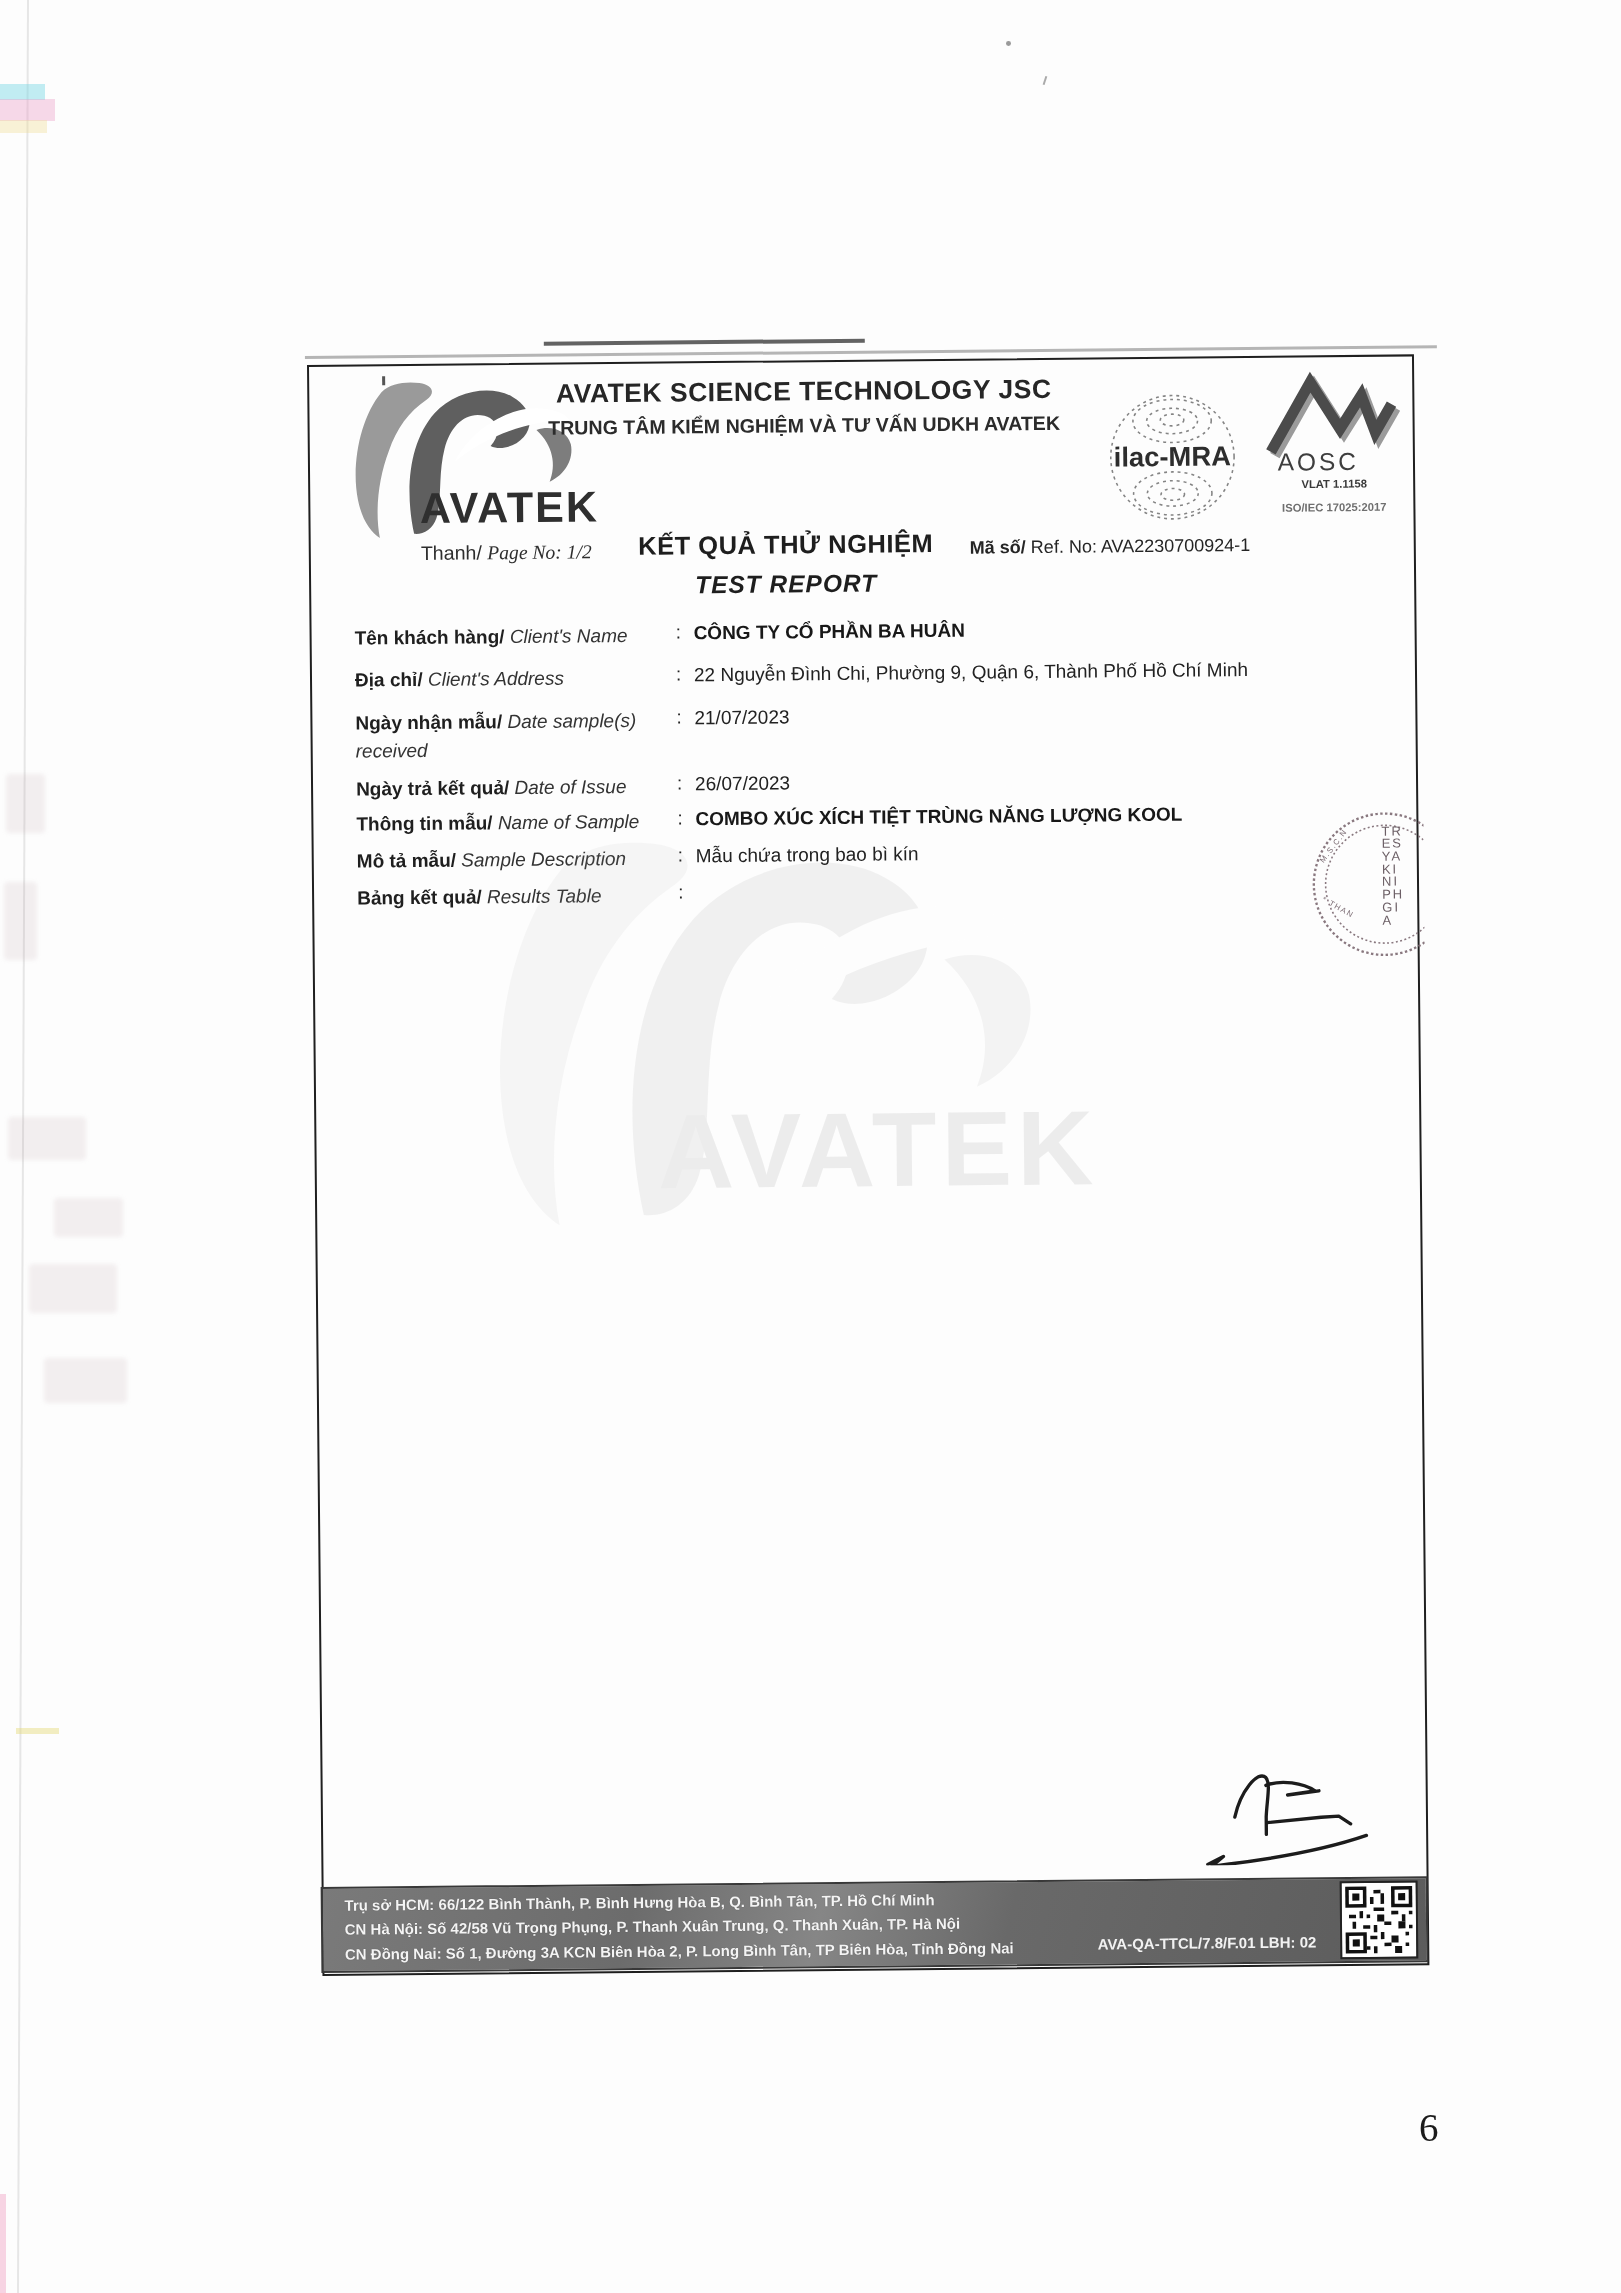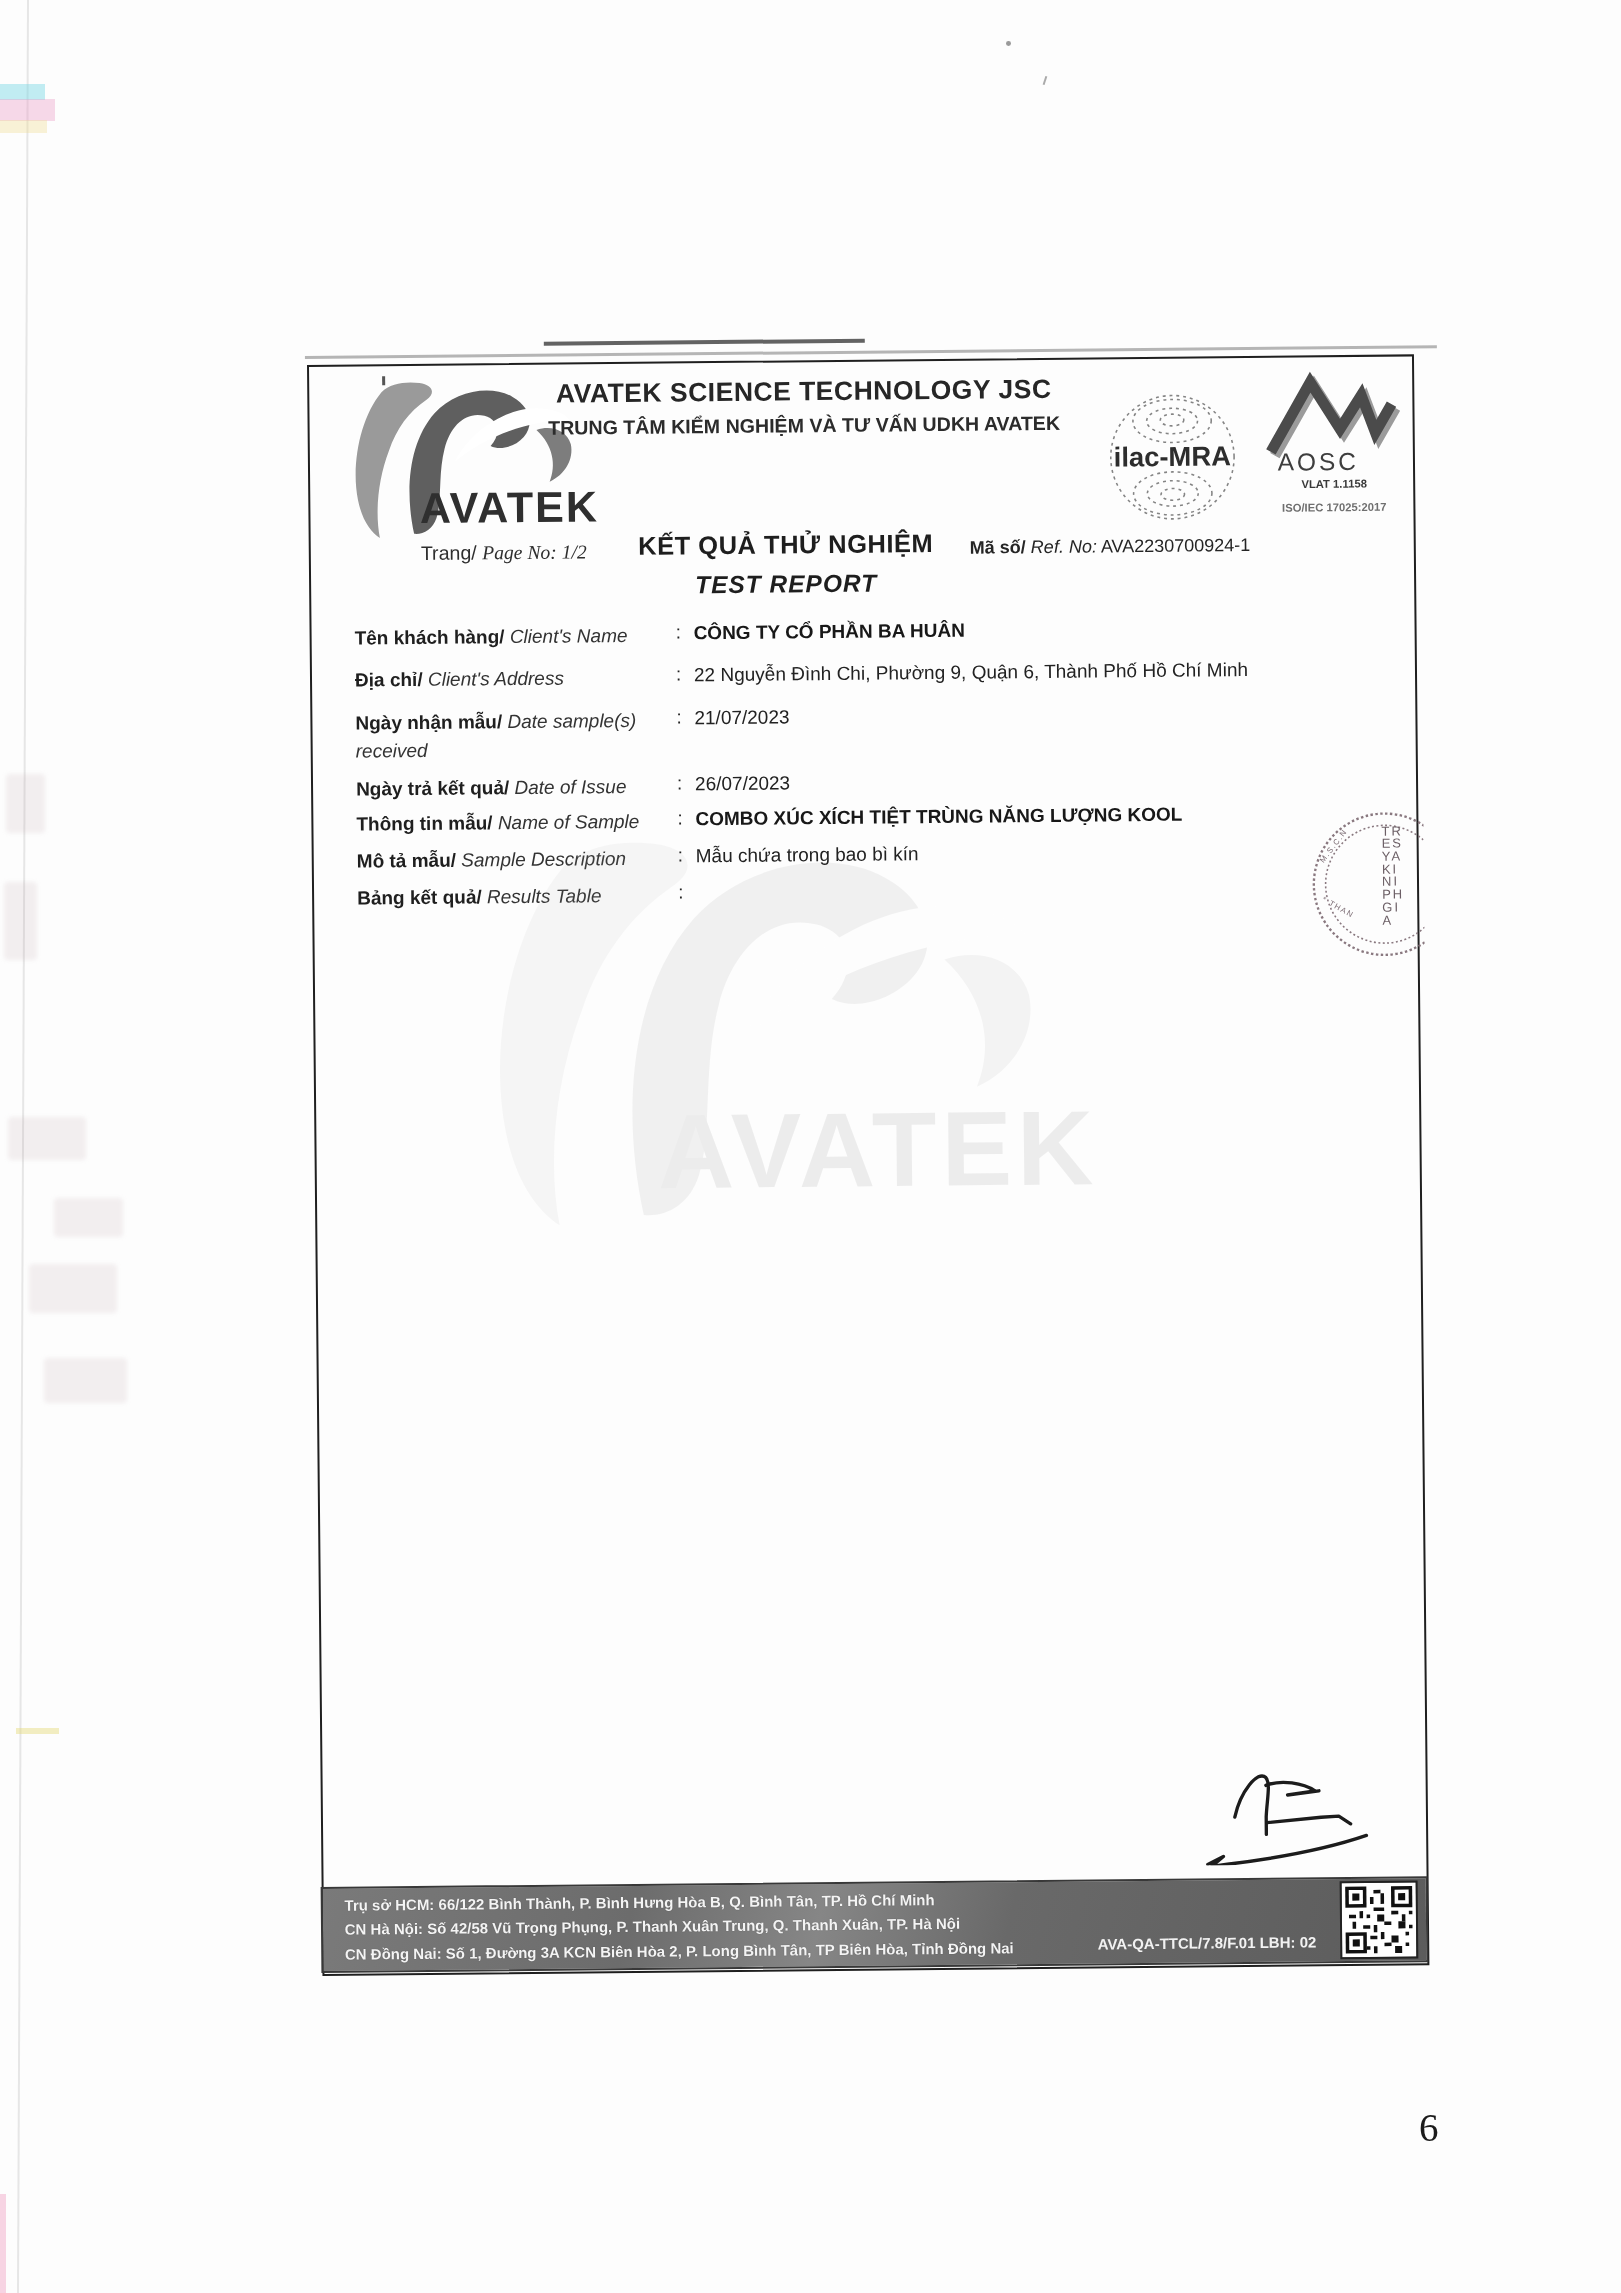--- a/index.html
+++ b/index.html
@@ -27,21 +27,21 @@
   .org-name{font-size:26.5px;font-weight:bold;letter-spacing:0.5px;color:#262626;}
   .org-sub{font-size:19.6px;font-weight:bold;margin-top:6.9px;color:#2b2b2b;}
   .trang{left:110px;top:176px;font-size:19.6px;color:#2e2e2e;}
   .trang i{font-family:"Liberation Serif",serif;font-style:italic;}
   .title-vi{left:323px;top:168px;width:304px;font-size:25.5px;font-weight:bold;
     letter-spacing:0.5px;color:#1e1e1e;text-align:center;}
   .title-en{left:323px;top:208px;width:304px;font-size:24.5px;font-weight:bold;
     font-style:italic;letter-spacing:1px;color:#1e1e1e;text-align:center;}
   .refline{left:659px;top:177px;font-size:18px;color:#252525;white-space:nowrap;}
   .refline .vi{font-weight:bold;}
-  .refline .en{font-style:italic;}
+  .refline .en{}
   
   .row{left:43px;width:1029px;font-size:19px;color:#242424;}
   .row .lbl{position:absolute;left:0;top:0;width:316px;line-height:1.45;}
   .row .lbl b{font-weight:bold;color:#1f1f1f;}
   .row .lbl i{font-style:italic;color:#333;}
   .row .colon{position:absolute;left:321px;top:0;}
   .row .val{position:absolute;left:339px;top:0;width:686px;line-height:1.3;color:#222;}
   .row .val.strong{font-weight:bold;color:#181818;}
   
   .logo-svg{left:35px;top:7.8px;}
@@ -102,21 +102,21 @@
 
   <div id="page">
 
     <div class="abs" style="left:73px;top:9.8px;width:2.9px;height:8.8px;background:#555"></div>
 
     <svg class="abs logo-svg" width="274" height="172" viewBox="0 0 280 175">
       <use href="#avatek-mark"></use>
     </svg>
 
     <div class="abs trang">
-      <span>Trang/</span>
+      <span>Thanh/</span>
       <i>Page No: 1/2</i>
     </div>
 
     <div class="abs org-head">
       <div class="org-name">AVATEK SCIENCE TECHNOLOGY JSC</div>
       <div class="org-sub">TRUNG TÂM KIỂM NGHIỆM VÀ TƯ VẤN UDKH AVATEK</div>
     </div>
 
     <svg class="abs ilac" width="145" height="139" viewBox="0 0 148 142">
       <g fill="none" stroke="#6f6f6f" stroke-width="1.6" stroke-dasharray="3 4" opacity=".85">

